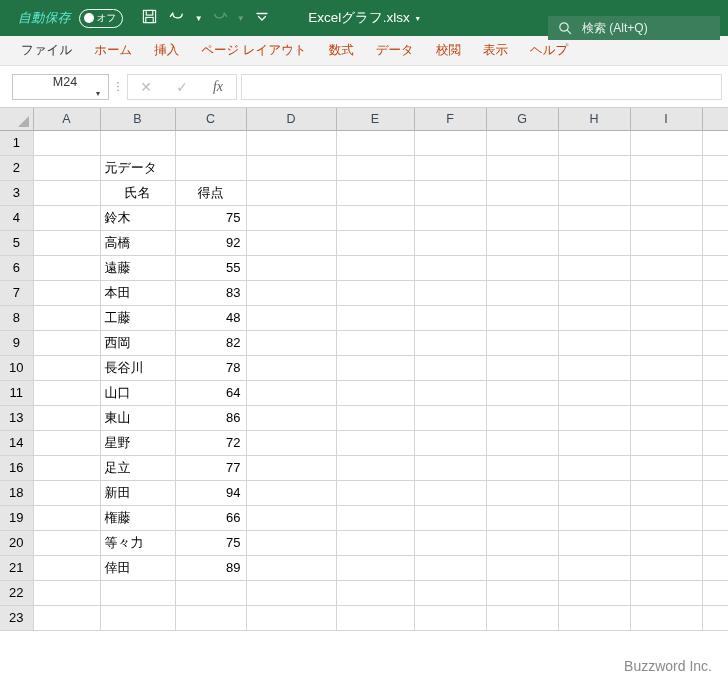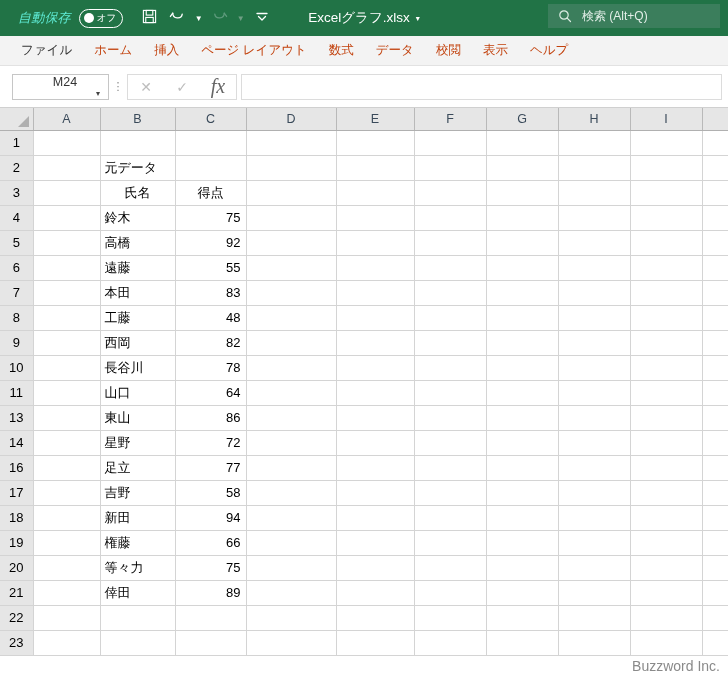--- a/index.html
+++ b/index.html
@@ -57,21 +57,21 @@
   .qat-caret.dim { color: #6f9e84; }
   .doc-title {
     position: absolute; left: 0; right: 0;
     text-align: center;
     font-size: 13.5px; color: #ffffff;
     pointer-events: none;
   }
   .doc-title .caret { font-size: 8px; margin-left: 6px; position: relative; top: -1px; }
   .searchbox {
     position: absolute;
-    left: 548px; top: 4px;
+    left: 548px; top: 16px;
     width: 172px; height: 24px;
     background: #3b7e5c;
     display: flex; align-items: center;
   }
   .searchbox .s-icon { margin-left: 10px; display: flex; }
   .searchbox .s-text {
     font-size: 12px; color: #e3efe8; margin-left: 10px;
   }
 
   
@@ -120,21 +120,21 @@
     display: flex; align-items: center;
     height: 26px;
     border: 1px solid #dcdcdc;
     background: #ffffff;
   }
   .fx-btn {
     width: 36px; height: 24px;
     display: flex; align-items: center; justify-content: center;
     color: #bdbdbd; font-size: 14px;
   }
-  .fx-btn.fx-italic { color: #666; font-style: italic; font-family: "Liberation Serif", serif; font-size: 20px; }
+  .fx-btn.fx-italic { color: #666; font-style: italic; font-family: "Liberation Serif", serif; font-size: 14px; }
   .formula-input {
     flex: 1; height: 26px;
     margin-left: 4px; margin-right: 2px;
     border: 1px solid #dcdcdc;
     background: #ffffff;
   }
 
   
   .grid-wrap {
     position: relative;
@@ -205,21 +205,21 @@
   
   td.tb-top { border-top: 1.2px solid #000000; }
   td.tb-left { border-left: 1.2px solid #000000; }
   td.tb-right { border-right: 1.2px solid #000000; }
   td.tb-bottom { border-bottom: 1.2px solid #000000; }
   td.tb-inner-h { border-bottom: 1.2px solid #000000; }
   td.tb-inner-v { border-right: 1.2px solid #000000; }
 
   .watermark {
     position: absolute;
-    right: 8px;
+    right: 16px;
     bottom: 20px;
     font-size: 14px;
     color: #8a8a8a;
     pointer-events: none;
   }
 </style>
 </head>
 <body>
 
 <div id="app">
@@ -575,37 +575,20 @@
             </td>
             <td class="cell"></td>
             <td class="cell"></td>
             <td class="cell"></td>
             <td class="cell"></td>
             <td class="cell"></td>
             <td class="cell"></td>
             <td class="cell"></td>
           </tr>
           <tr>
-            <td class="rowhead">17</td>
-            <td class="cell"></td>
-            <td class="cell tb-left tb-inner-v">
-              <div class="cell-inner left">吉野</div>
-            </td>
-            <td class="cell tb-right">
-              <div class="cell-inner right">58</div>
-            </td>
-            <td class="cell"></td>
-            <td class="cell"></td>
-            <td class="cell"></td>
-            <td class="cell"></td>
-            <td class="cell"></td>
-            <td class="cell"></td>
-            <td class="cell"></td>
-          </tr>
-          <tr>
             <td class="rowhead">18</td>
             <td class="cell"></td>
             <td class="cell tb-left tb-inner-v">
               <div class="cell-inner left">新田</div>
             </td>
             <td class="cell tb-right">
               <div class="cell-inner right">94</div>
             </td>
             <td class="cell"></td>
             <td class="cell"></td>

